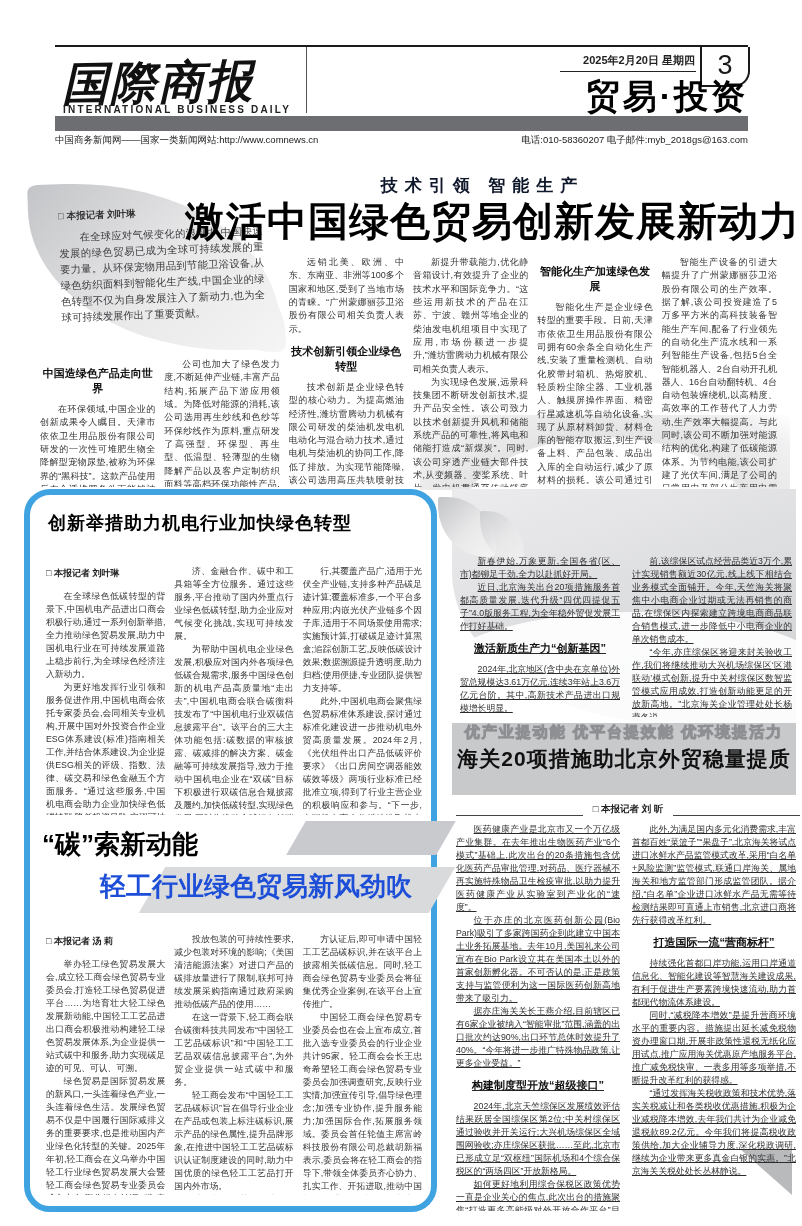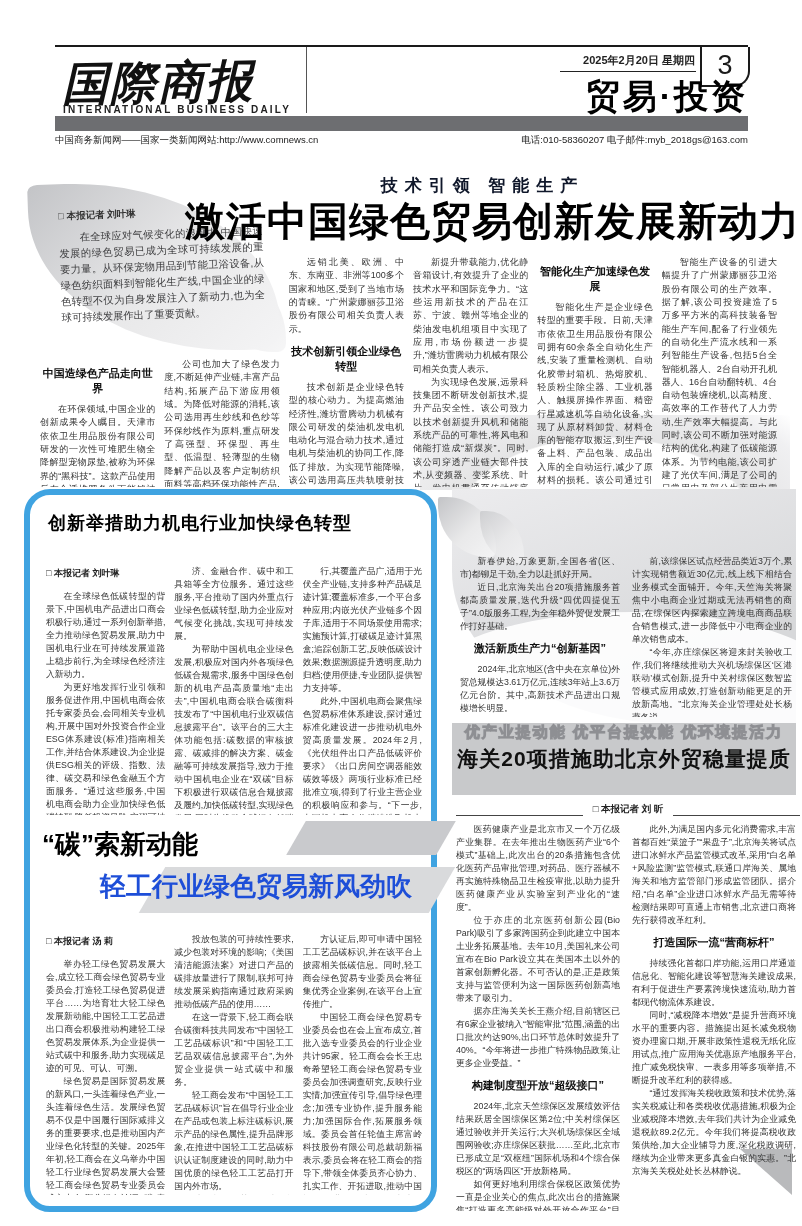--- a/index.html
+++ b/index.html
@@ -72,21 +72,21 @@
   .jd-cols{position:absolute;left:16px;top:70px;width:376px;height:250px;gap:9px;}
   .jd-cols .col,.cb-cols .col{font-size:8.8px;}
   .carbon-head{position:absolute;left:4px;top:330px;width:390px;height:100px;}
   .cb-l1{position:absolute;left:8px;top:2px;font-size:26px;font-weight:900;color:#000;z-index:2;}
   .cb-l2{position:absolute;left:66px;top:44px;font-size:26px;font-weight:900;color:#1d4ed8;z-index:2;white-space:nowrap;}
   .cb-cols{position:absolute;left:16px;top:438px;width:376px;height:262px;gap:9px;}
 
   
   .rsec{left:452px;top:489px;width:344px;height:726px;}
   .cu-top-cols{position:absolute;left:8px;top:66px;width:332px;height:162px;gap:12px;z-index:2;}
-  .cu-top-cols .col,.cu-bot-cols .col{font-size:8.8px;}
+  .cu-top-cols .col,.cu-bot-cols .col{font-size:8.8px;text-decoration:underline;}
   .cu-kick-box{position:absolute;left:0;top:234px;width:344px;height:72px;background:#c8c9cb;z-index:2;}
   .cu-kicker{text-align:center;font-size:15px;font-weight:bold;letter-spacing:2px;
              color:#dcdddf;-webkit-text-stroke:1px #8e8f93;text-shadow:0 0 1px #8e8f93;}
   .cu-headline{text-align:center;font-size:21px;font-weight:900;color:#111;letter-spacing:1px;margin-top:3px;}
   .cu-byline{position:absolute;left:4px;top:314px;width:344px;display:flex;align-items:flex-end;z-index:2;}
   .cu-byline .ln{flex:1;height:1px;background:#444;}
   .cu-byline .tx{padding:0 10px;font-size:9.5px;font-weight:bold;color:#222;}
   .cu-bot-cols{position:absolute;left:4px;top:334px;width:340px;height:388px;gap:12px;z-index:2;}
 </style>
 </head>

